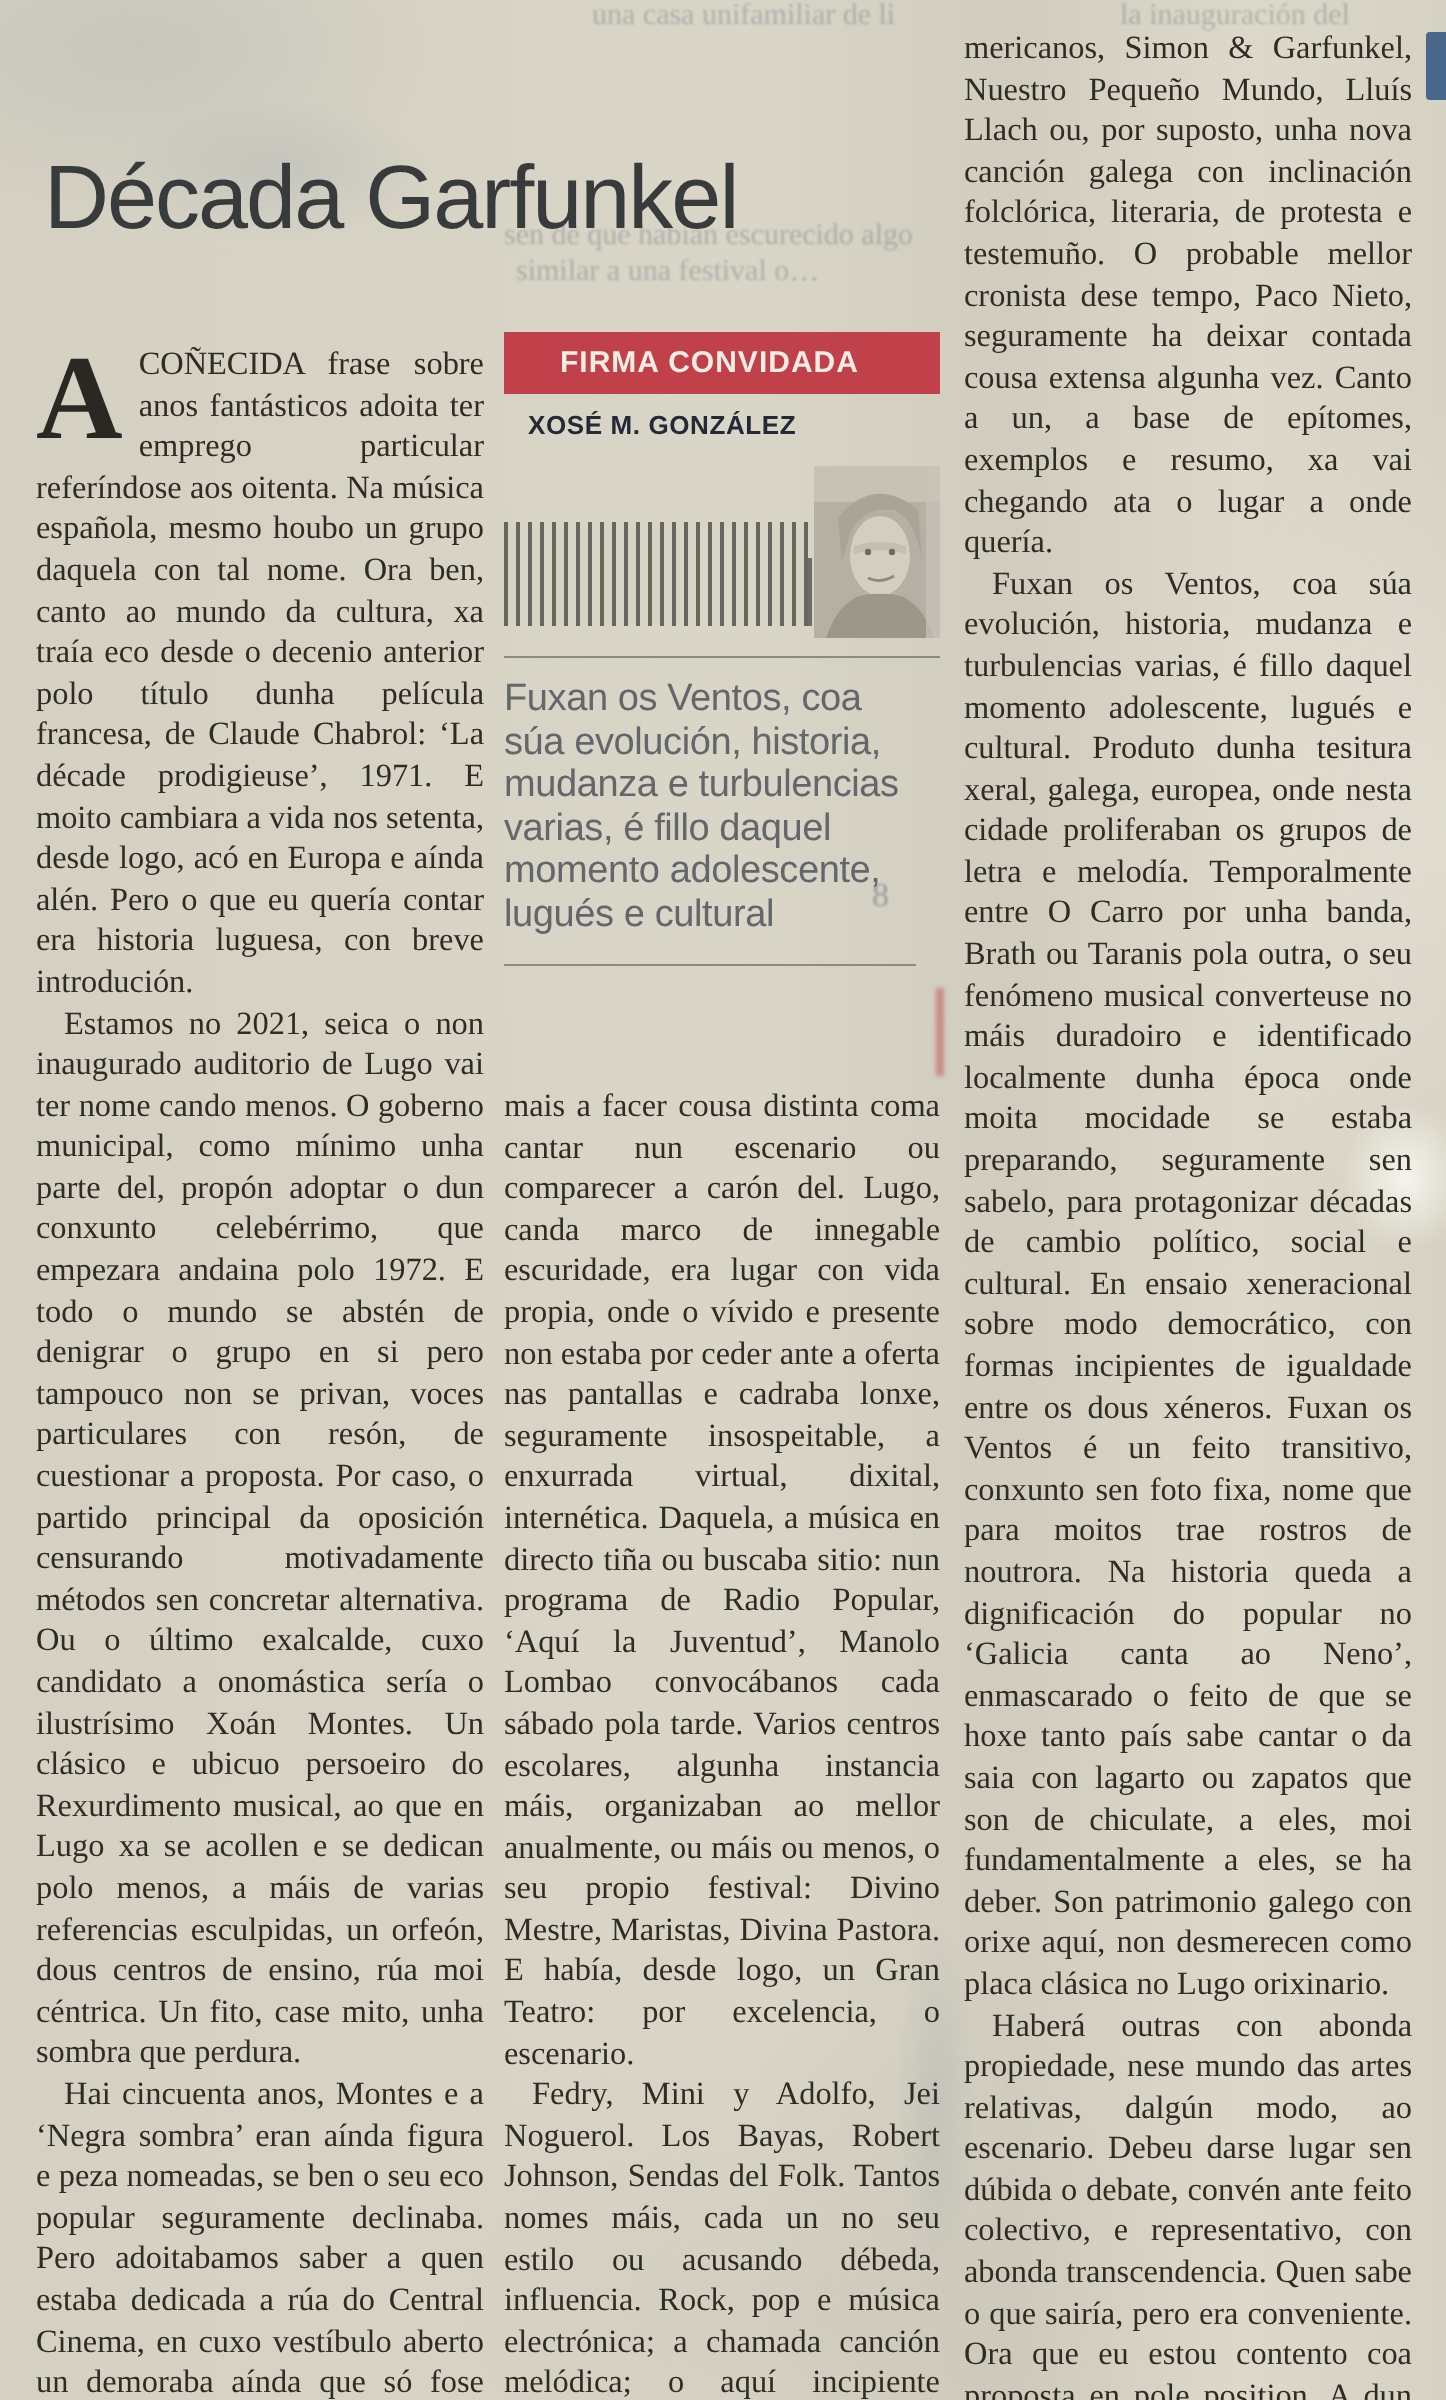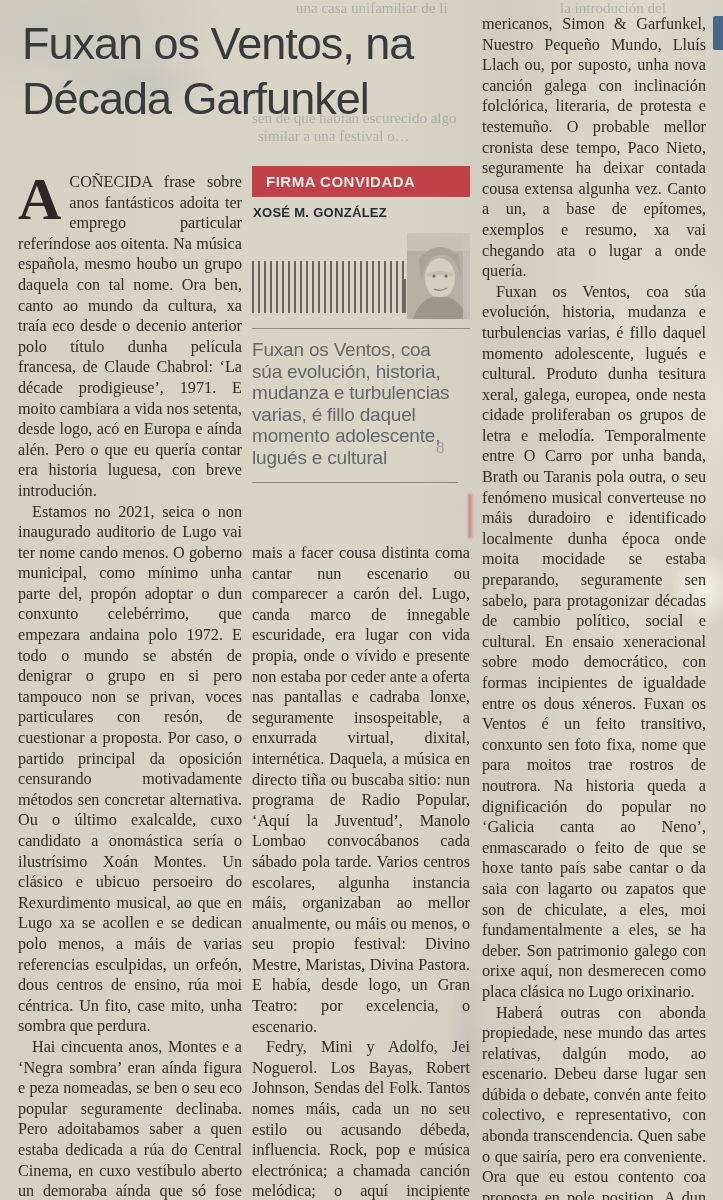--- a/index.html
+++ b/index.html
@@ -18,25 +18,25 @@
   .title{
     position:absolute;left:22px;top:16px;width:470px;
     font-family:"Liberation Sans", sans-serif;font-weight:400;
     font-size:45px;line-height:55px;letter-spacing:-1px;color:#383b3c;
   }
   .col{position:absolute;width:224px;font-size:16.2px;line-height:20.6px;text-align:justify;}
   .col p{margin:0;}
   .col p.ind{text-indent:14px;}
   .col1{left:18px;top:172px;}
   .col2head{position:absolute;left:252px;top:166px;width:218px;}
-  .firma-box{height:31px;background:#c04149;display:flex;align-items:center;padding-left:14px;box-sizing:border-box;}
+  .firma-box{height:31px;background:#c04149;display:flex;align-items:center;padding-left:28px;box-sizing:border-box;}
   .firma-box span{font-family:"Liberation Sans",sans-serif;font-weight:bold;font-size:15px;
     letter-spacing:.5px;color:#f1ece4;}
   .byline-row{position:relative;height:131px;border-bottom:1px solid #8d8a82;}
-  .byline{position:absolute;left:1px;top:8px;font-family:"Liberation Sans",sans-serif;
+  .byline{position:absolute;left:12px;top:8px;font-family:"Liberation Sans",sans-serif;
     font-weight:bold;font-size:13px;letter-spacing:.3px;color:#232a35;}
   .photo{position:absolute;right:0;top:36px;width:63px;height:86px;}
   .barcode{position:absolute;left:0;top:64px;width:152px;height:52px;
     background:repeating-linear-gradient(90deg,#4b4a45 0 2px, transparent 2px 6px);opacity:.8;}
   .barcode-tail{position:absolute;left:152px;top:82px;width:16px;height:34px;
     background:repeating-linear-gradient(90deg,#4b4a45 0 2px, transparent 2px 6px);opacity:.75;}
   .pull-quote{
     margin-top:10px;width:206px;
     font-family:"Liberation Sans",sans-serif;font-size:19px;line-height:21.5px;
     color:#63666a;letter-spacing:-.2px;text-align:left;
@@ -51,33 +51,33 @@
   .red-strip{position:absolute;left:468px;top:494px;width:4px;height:44px;
     background:rgba(190,60,70,.45);filter:blur(1px);}
   .smudge{position:absolute;background:radial-gradient(closest-side, rgba(120,140,160,.16), transparent);}
 </style>
 </head>
 <body>
 
 <div class="page">
 
   <span class="ghost" style="left:296px;top:0px;">una casa unifamiliar de li</span>
-  <span class="ghost" style="left:560px;top:0px;">la introdución del</span>
+  <span class="ghost" style="left:560px;top:0px;">la inauguración del</span>
   <span class="ghost" style="left:252px;top:110px;">sen de que habían escurecido algo</span>
   <span class="ghost" style="left:258px;top:128px;">similar a una festival o…</span>
   <span class="ghost" style="left:436px;top:438px;font-size:17px;color:rgba(95,108,120,.5);">8</span>
   <div class="smudge" style="left:448px;top:960px;width:40px;height:180px;"></div>
   <div class="smudge" style="left:60px;top:50px;width:160px;height:70px;"></div>
 
   <div class="blue-tab"></div>
   <div class="white-blob"></div>
   <div class="red-strip"></div>
 
   <h1 class="title" style="margin:0;">
-    <span>Fuxan os Ventos, na</span><br>
+    <br>
     <span>Década Garfunkel</span>
   </h1>
 
   <div class="col col1">
     <p><span class="dropcap">A</span><span>COÑECIDA frase sobre anos fantásticos adoita ter emprego particular referíndose aos oitenta. Na música española, mesmo houbo un grupo daquela con tal nome. Ora ben, canto ao mundo da cultura, xa traía eco desde o decenio anterior polo título dunha película francesa, de Claude Chabrol: ‘La décade prodigieuse’, 1971. E moito cambiara a vida nos setenta, desde logo, acó en Europa e aínda alén. Pero o que eu quería contar era historia luguesa, con breve introdución.</span></p>
     <p class="ind">Estamos no 2021, seica o non inaugurado auditorio de Lugo vai ter nome cando menos. O goberno municipal, como mínimo unha parte del, propón adoptar o dun conxunto celebérrimo, que empezara andaina polo 1972. E todo o mundo se abstén de denigrar o grupo en si pero tampouco non se privan, voces particulares con resón, de cuestionar a proposta. Por caso, o partido principal da oposición censurando motivadamente métodos sen concretar alternativa. Ou o último exalcalde, cuxo candidato a onomástica sería o ilustrísimo Xoán Montes. Un clásico e ubicuo persoeiro do Rexurdimento musical, ao que en Lugo xa se acollen e se dedican polo menos, a máis de varias referencias esculpidas, un orfeón, dous centros de ensino, rúa moi céntrica. Un fito, case mito, unha sombra que perdura.</p>
     <p class="ind">Hai cincuenta anos, Montes e a ‘Negra sombra’ eran aínda figura e peza nomeadas, se ben o seu eco popular seguramente declinaba. Pero adoitabamos saber a quen estaba dedicada a rúa do Central Cinema, en cuxo vestíbulo aberto un demoraba aínda que só fose mirando carteleira ou abrigado do torbón. Tamén a formar cola onda a billeteira, xa que ese e os outros cinco cines —dos que arestora nos queda só memoria— resultaban factor fundamental para o lecer de maiores e máis novos. Estes, os adolescentes, empezabamos ade-</p>
   </div>
 
   <div class="col2head">

